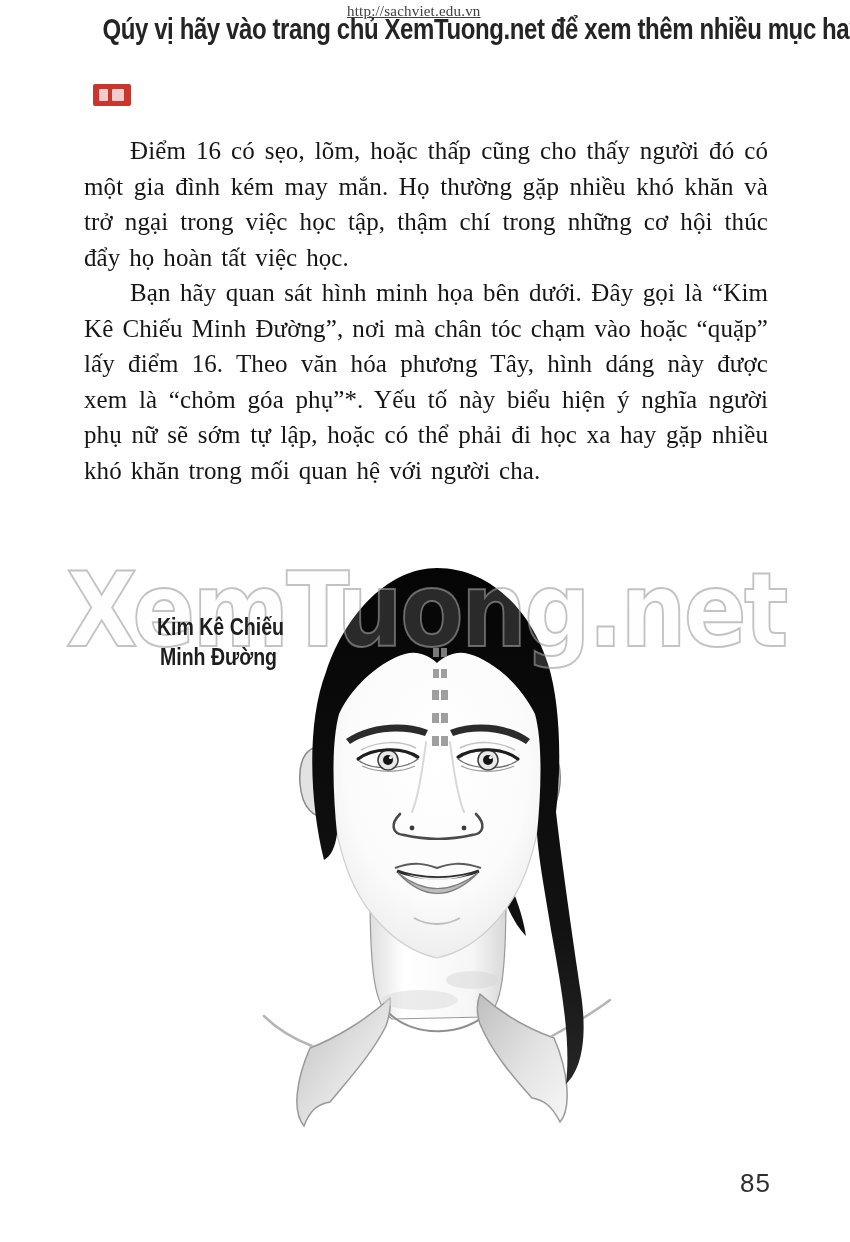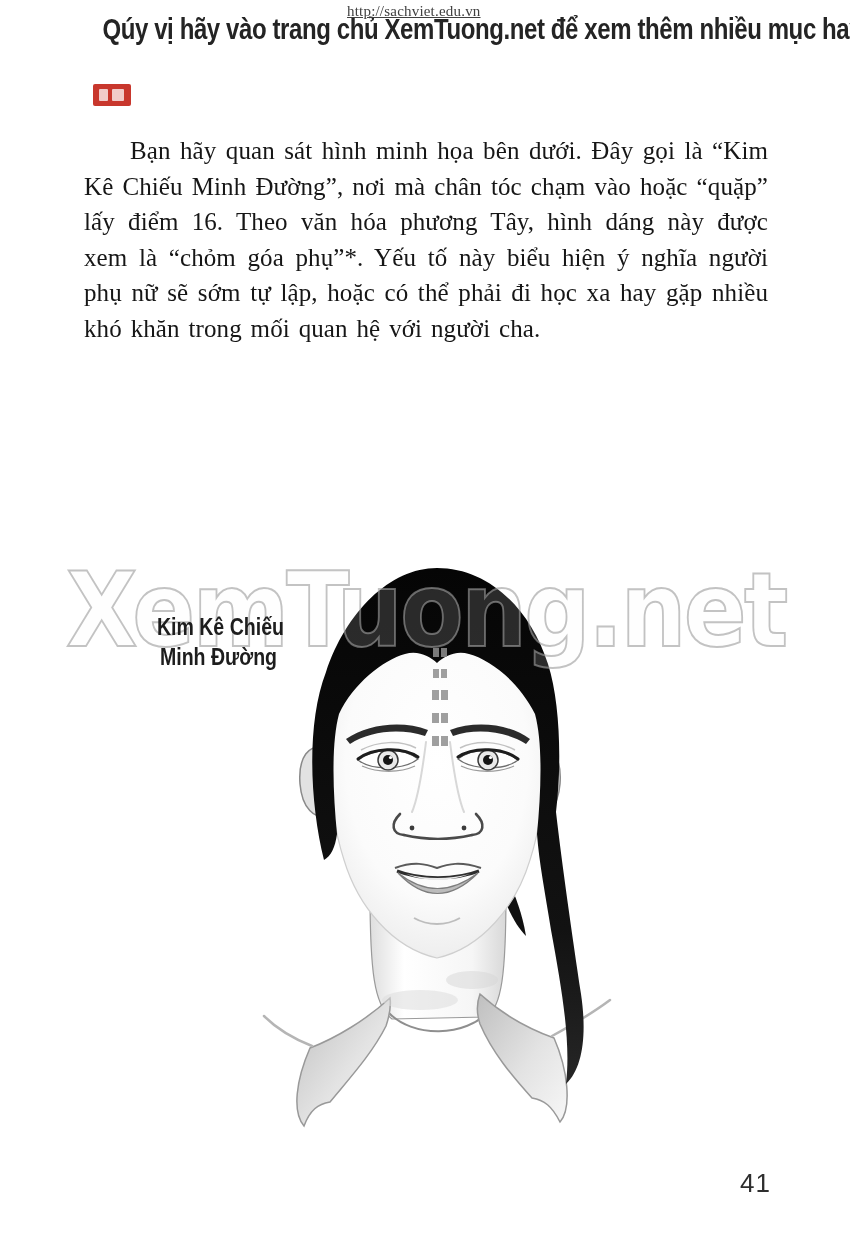--- a/index.html
+++ b/index.html
@@ -75,20 +75,21 @@
     <span class="notice">Qúy vị hãy vào trang chủ XemTuong.net để xem thêm nhiều mục hay khác</span>
   </div>
   <span class="overlay-url">http://sachviet.edu.vn</span>
 
   <div class="red-stamp">
     <i class="m1"></i>
     <i class="m2"></i>
   </div>
 
   <div class="bodytext">
+    <p>Điểm 16 có sẹo, lõm, hoặc thấp cũng cho thấy người đó có một gia đình kém may mắn. Họ thường gặp nhiều khó khăn và trở ngại trong việc học tập, thậm chí trong những cơ hội thúc đẩy họ hoàn tất việc học.</p>
     <p>Bạn hãy quan sát hình minh họa bên dưới. Đây gọi là “Kim Kê Chiếu Minh Đường”, nơi mà chân tóc chạm vào hoặc “quặp” lấy điểm 16. Theo văn hóa phương Tây, hình dáng này được xem là “chỏm góa phụ”*. Yếu tố này biểu hiện ý nghĩa người phụ nữ sẽ sớm tự lập, hoặc có thể phải đi học xa hay gặp nhiều khó khăn trong mối quan hệ với người cha.</p>
   </div>
 
   <div class="illustration">
 
     <div class="face-wrap">
       <svg viewBox="0 0 380 580" width="380" height="580">
         <defs>
           <radialGradient id="faceGrad" cx="50%" cy="40%" r="68%">
             <stop offset="0%" stop-color="#ffffff"></stop>
@@ -194,15 +195,15 @@
     </div>
 
     <div class="watermark">XemTuong.net</div>
 
     <div class="fig-label">
       <span class="ln">Kim Kê Chiếu</span>
       <span class="ln">Minh Đường</span>
     </div>
   </div>
 
-  <div class="page-number">41</div>
+  <div class="page-number">85</div>
 
 </div>
 
 </body></html>

